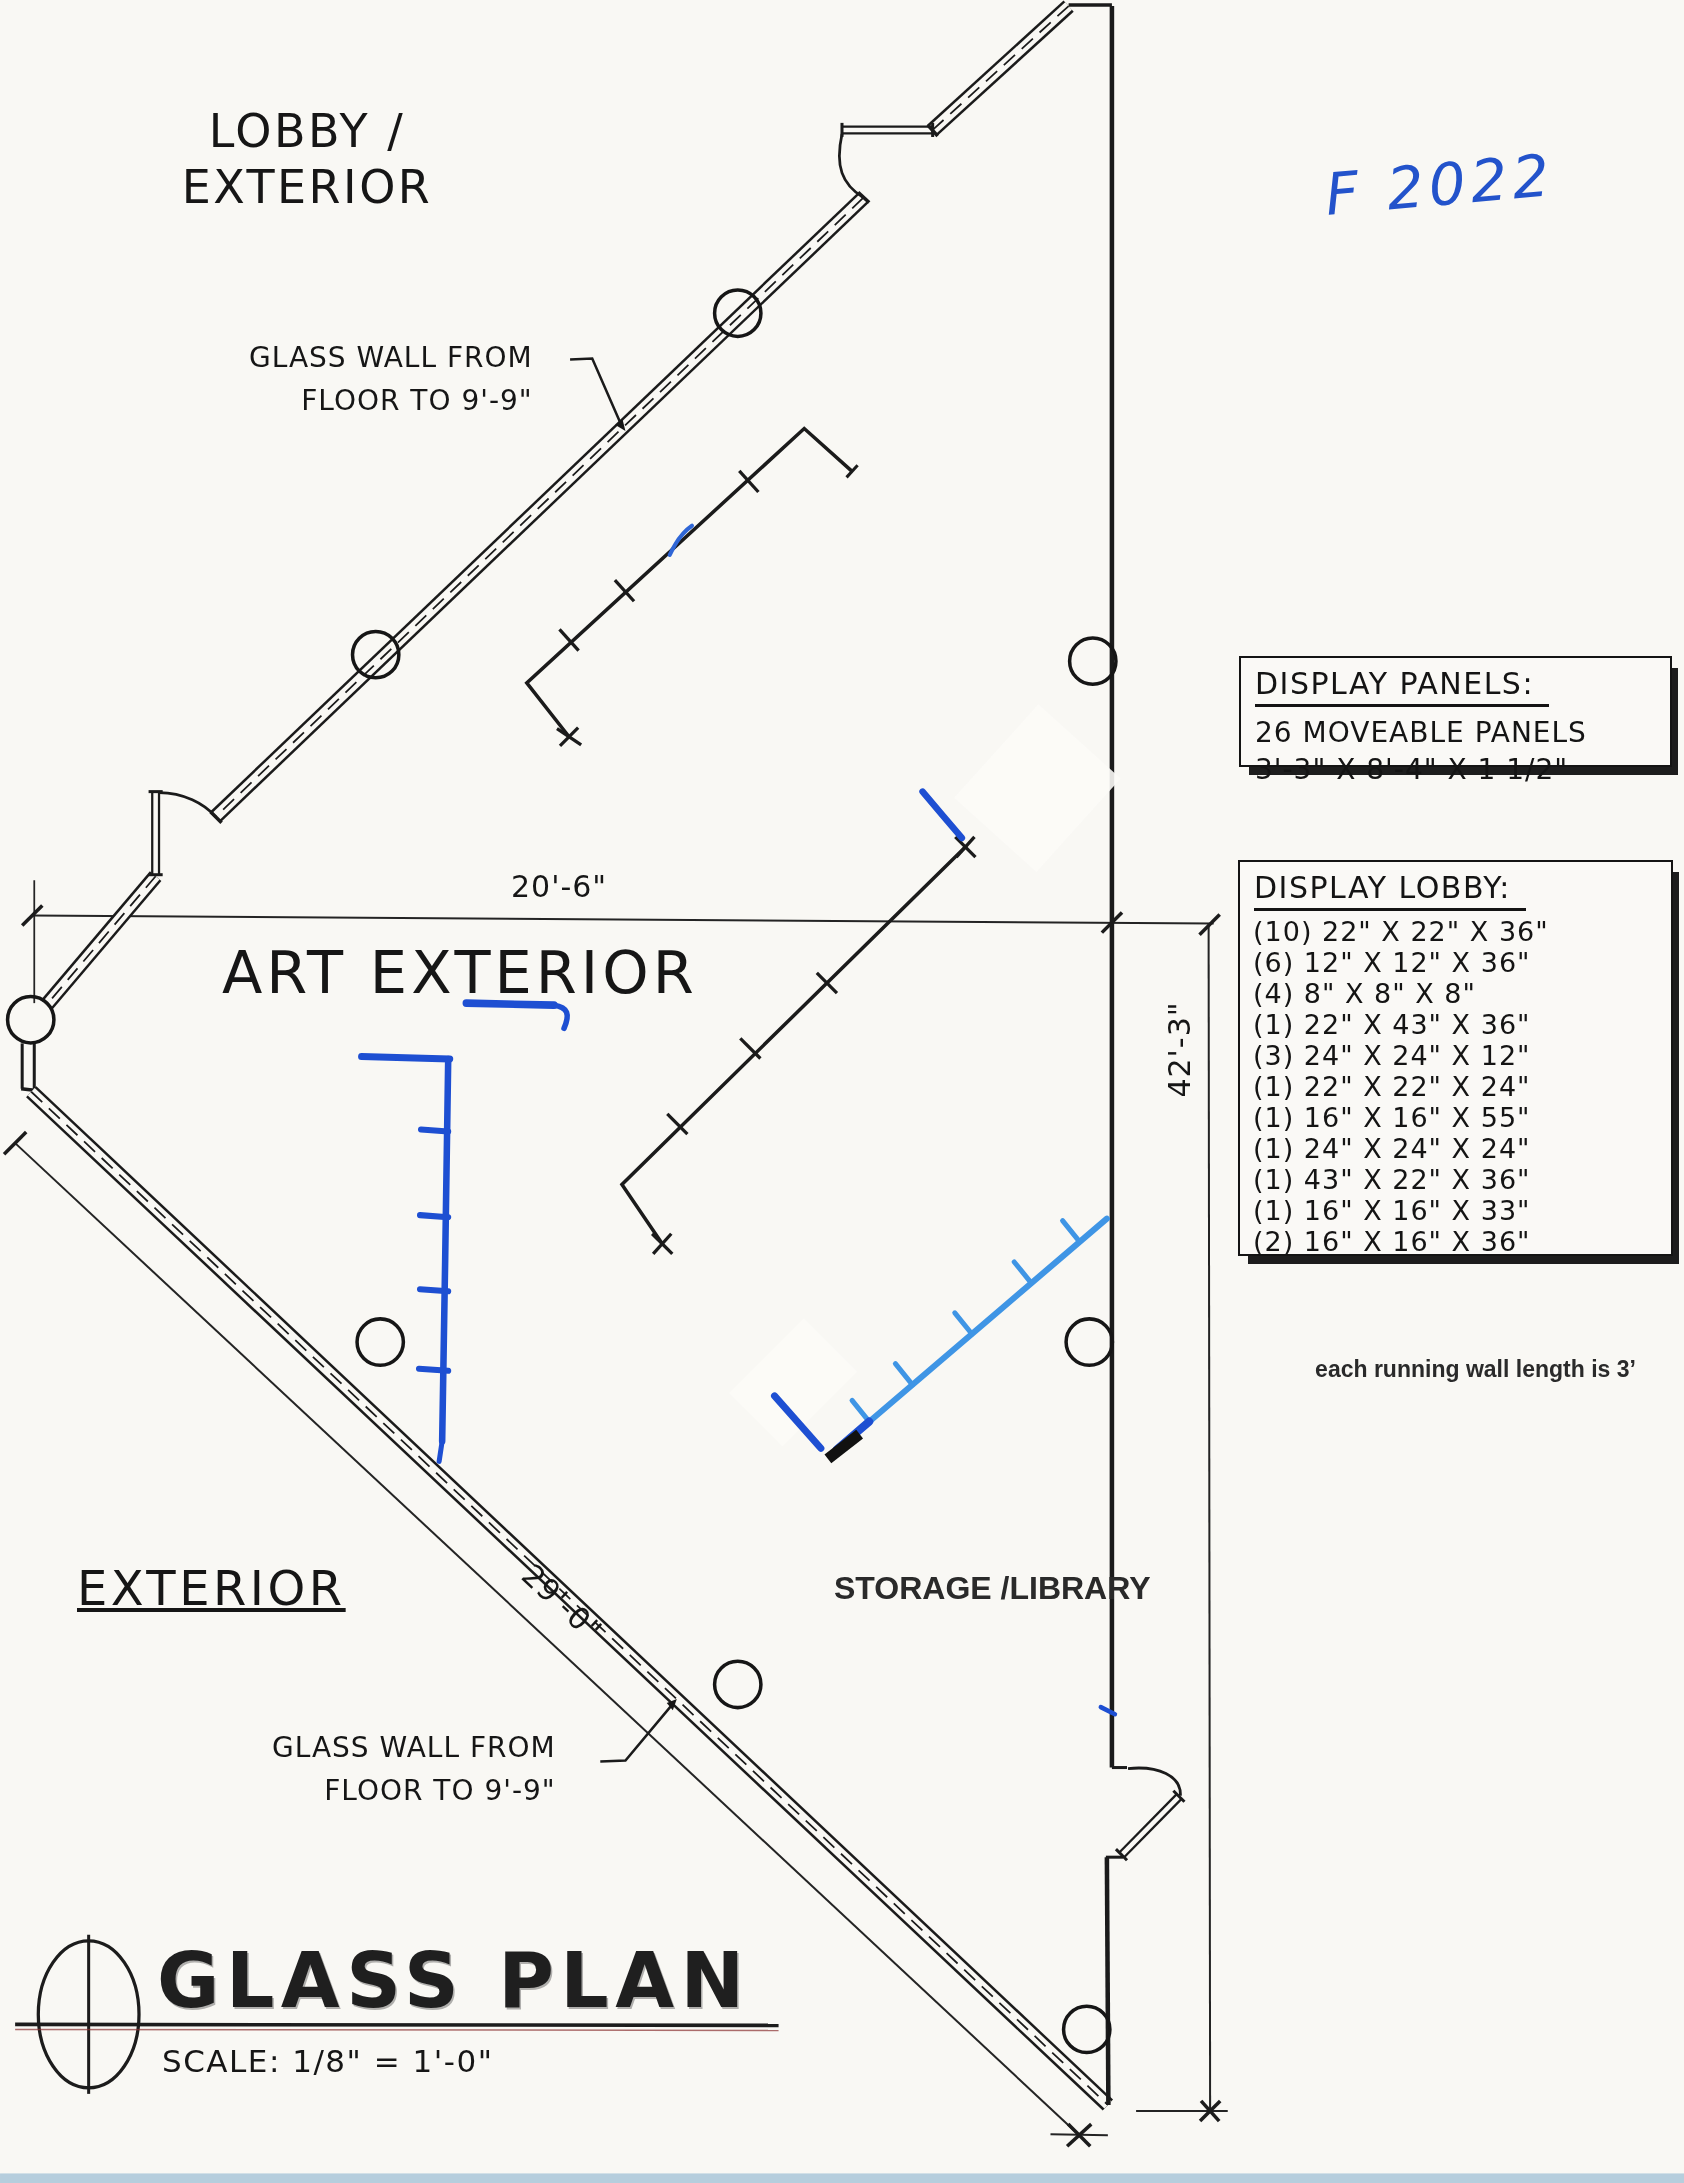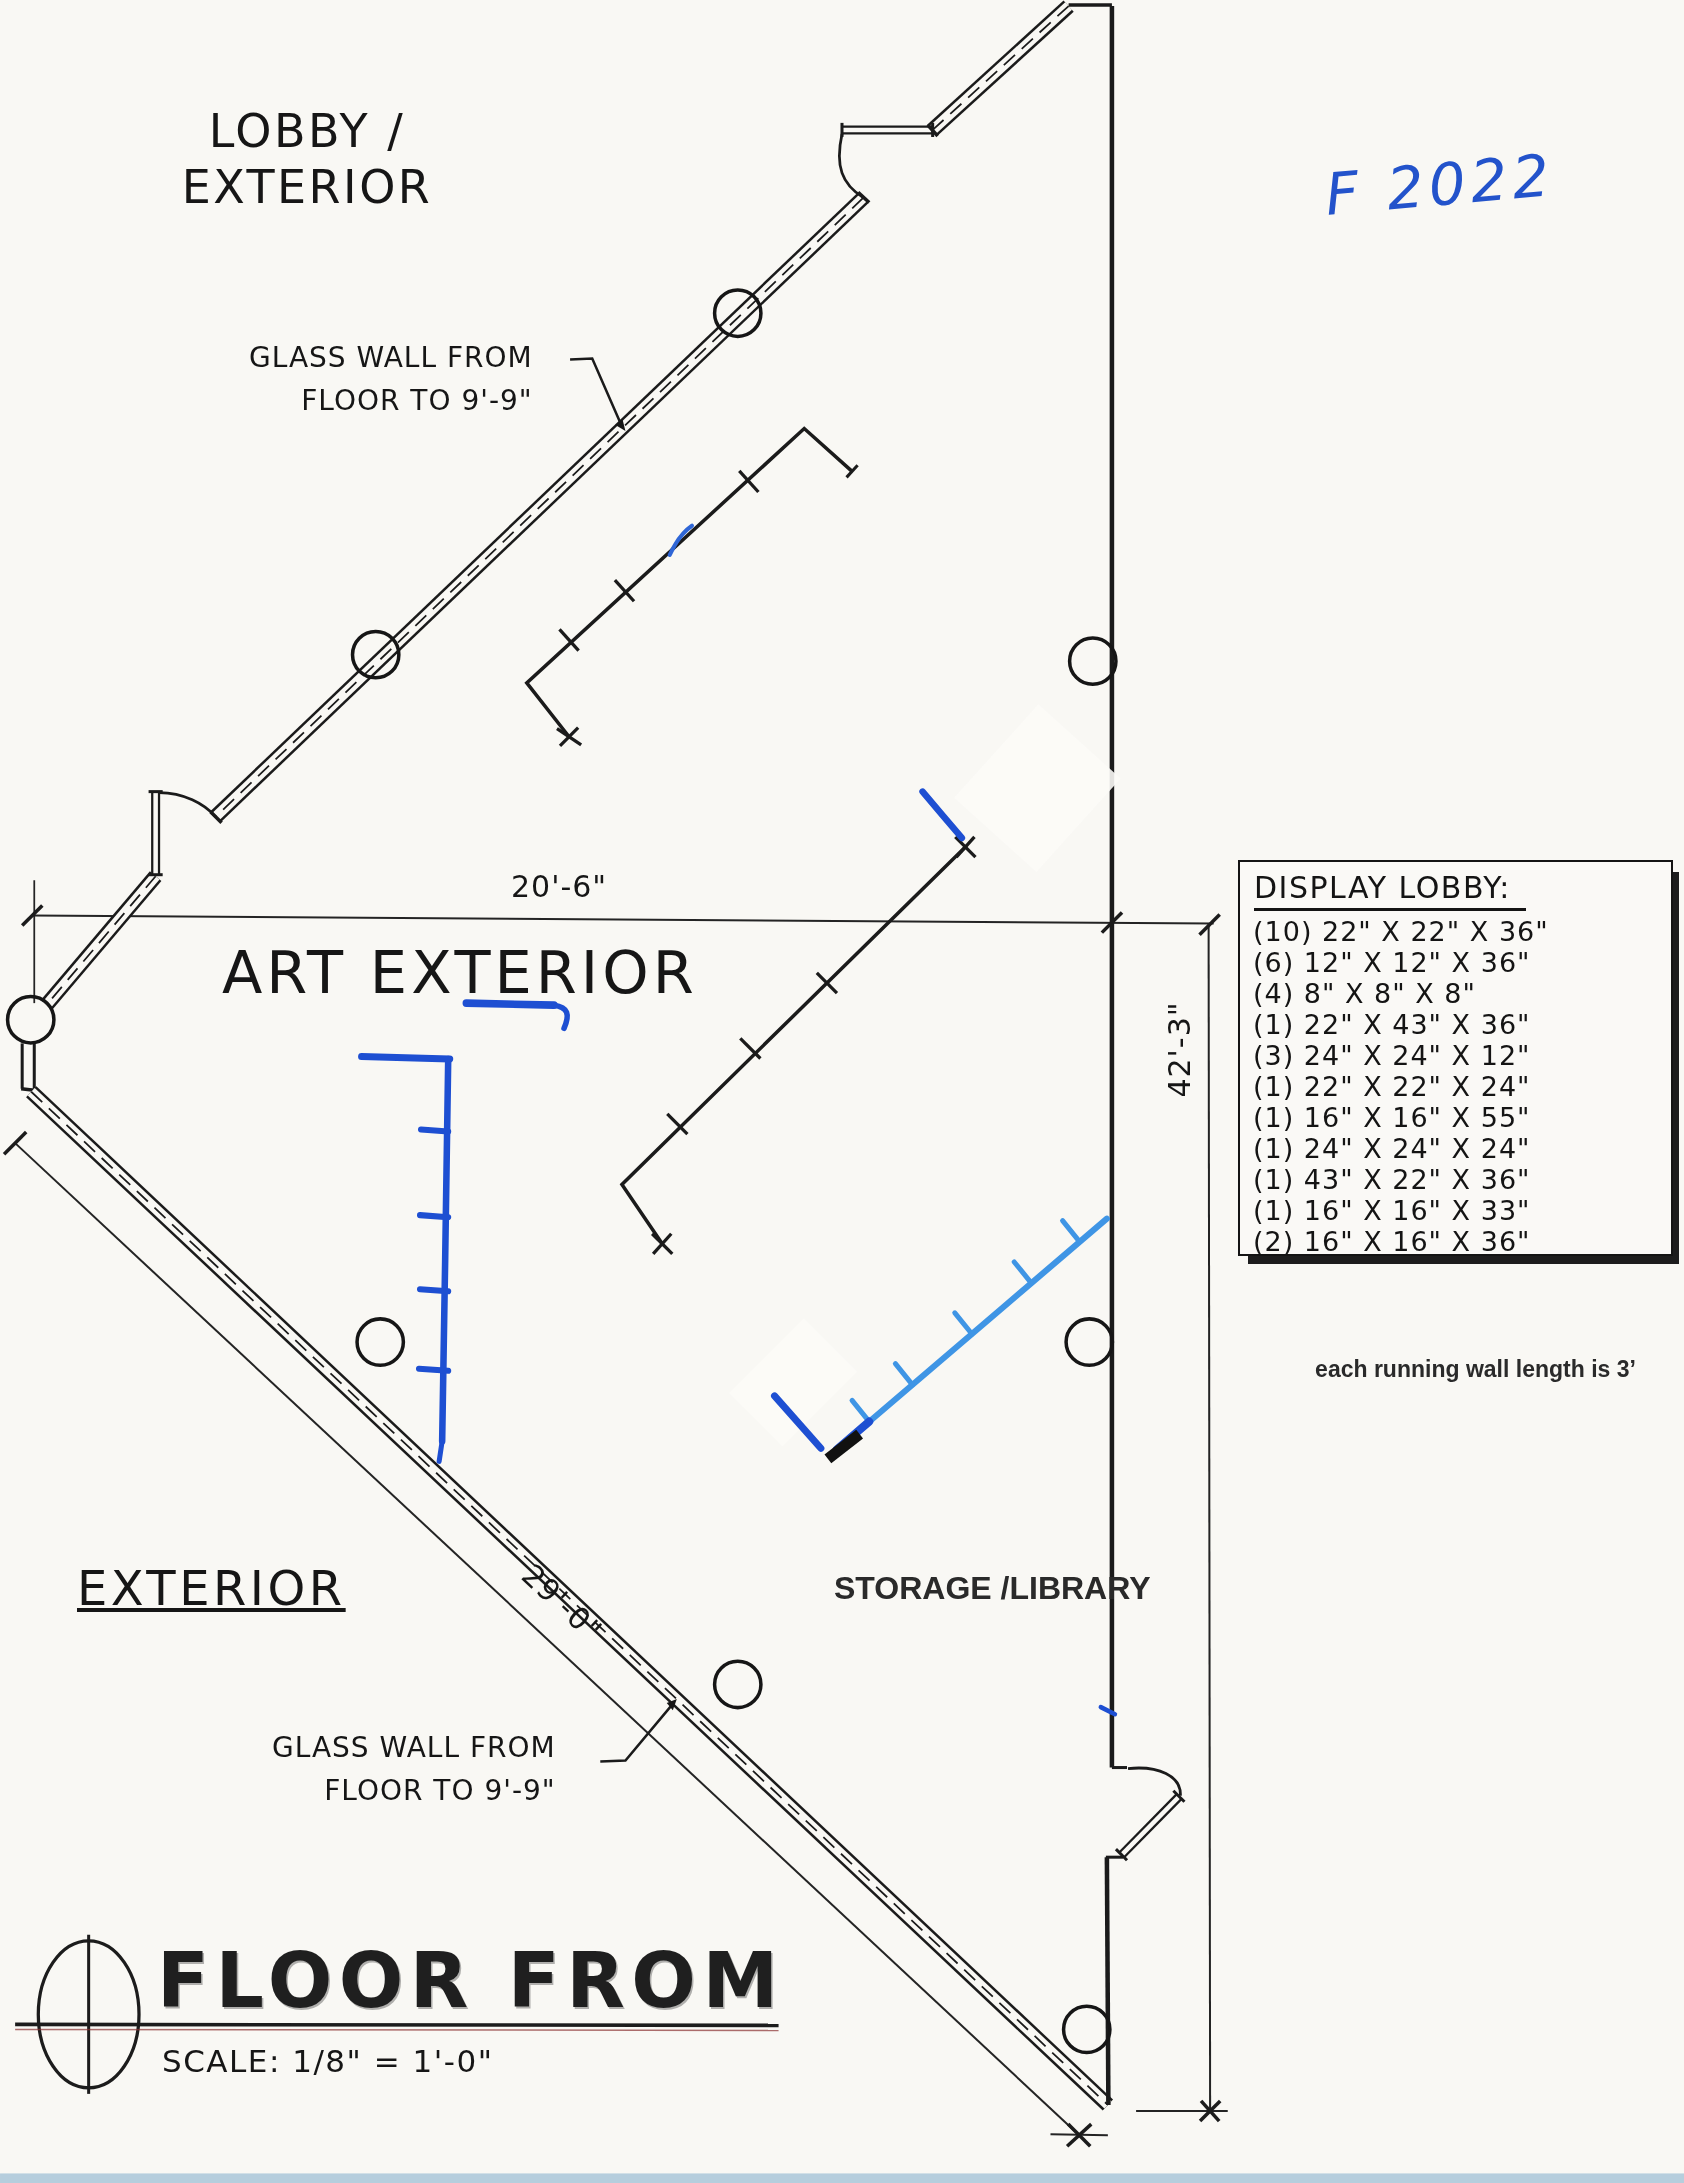--- a/index.html
+++ b/index.html
@@ -206,33 +206,38 @@
 <div class="lbl dim dim-rot" style="left:481px;top:1585px;transform:rotate(43deg);">29'-0"</div>
 
 <div class="lbl exterior" style="left:77px;top:1560px;text-decoration:underline;">EXTERIOR</div>
 
 <div class="lbl modernbold storage" style="left:834px;top:1570px;">STORAGE /LIBRARY</div>
 
 <div class="lbl glassnote" style="left:272px;top:1726px;"><span>GLASS WALL FROM</span><br><span>FLOOR TO 9'-9"</span></div>
 
 <div class="lbl modernbold runningwall" style="left:1269px;top:1356px;">each running wall length is 3’</div>
 
+<div class="notebox" style="left:1239px;top:656px;width:429px;height:107px;">
+  <div class="title">DISPLAY PANELS:</div>
+  <div class="line">26 MOVEABLE PANELS</div>
+  <div class="line">3'-3" X 8'-4" X 1 1/2"</div>
+</div>
 
 <div class="notebox" style="left:1238px;top:860px;width:431px;height:392px;">
   <div class="title">DISPLAY LOBBY:</div>
   <div class="item">(10) 22" X 22" X 36"</div>
   <div class="item">(6) 12" X 12" X 36"</div>
   <div class="item">(4) 8" X 8" X 8"</div>
   <div class="item">(1) 22" X 43" X 36"</div>
   <div class="item">(3) 24" X 24" X 12"</div>
   <div class="item">(1) 22" X 22" X 24"</div>
   <div class="item">(1) 16" X 16" X 55"</div>
   <div class="item">(1) 24" X 24" X 24"</div>
   <div class="item">(1) 43" X 22" X 36"</div>
   <div class="item">(1) 16" X 16" X 33"</div>
   <div class="item">(2) 16" X 16" X 36"</div>
 </div>
 
-<div class="lbl fptitle" style="left:157px;top:1936px;">FLOOR FROM</div>
+<div class="lbl fptitle" style="left:157px;top:1936px;">GLASS PLAN</div>
 <div class="lbl fpscale" style="left:162px;top:2043px;">SCALE: 1/8" = 1'-0"</div>
 
 </div>
 
 
 </body></html>

